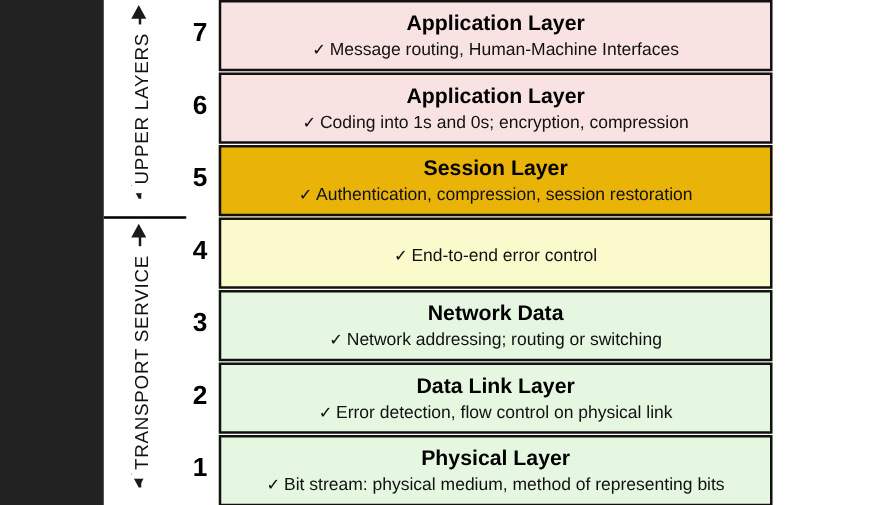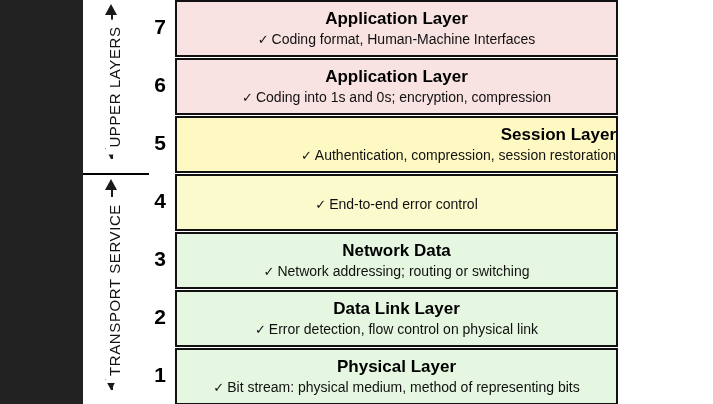--- a/index.html
+++ b/index.html
@@ -200,32 +200,32 @@
       <div class="num" style="top:247px">3</div>
       <div class="num" style="top:305px">2</div>
       <div class="num" style="top:363px">1</div>
     </div>
 
     <div class="layers">
 
       <div class="layer" style="top:0px;   height:57px; background:#f9e2e2;">
         <div class="layer-title">Application Layer</div>
         <div class="layer-desc">
-          <span class="check">✓</span><span>Coding format, Human-Machine Interfaces</span>
+          <span class="check">✓</span><span>Message routing, Human-Machine Interfaces</span>
         </div>
       </div>
 
       <div class="layer" style="top:58px;  height:57px; background:#f9e2e2;">
         <div class="layer-title">Application Layer</div>
         <div class="layer-desc">
           <span class="check">✓</span><span>Coding into 1s and 0s; encryption, compression</span>
         </div>
       </div>
 
-      <div class="layer" style="top:116px; height:57px; background:#fef9c3;align-items:flex-end;">
+      <div class="layer" style="top:116px; height:57px; background:#eab308;">
         <div class="layer-title">Session Layer</div>
         <div class="layer-desc">
           <span class="check">✓</span><span>Authentication, compression, session restoration</span>
         </div>
       </div>
 
       <div class="layer" style="top:174px; height:57px; background:#fbfacd;">
         <div class="layer-desc">
           <span class="check">✓</span><span>End-to-end error control</span>
         </div>

